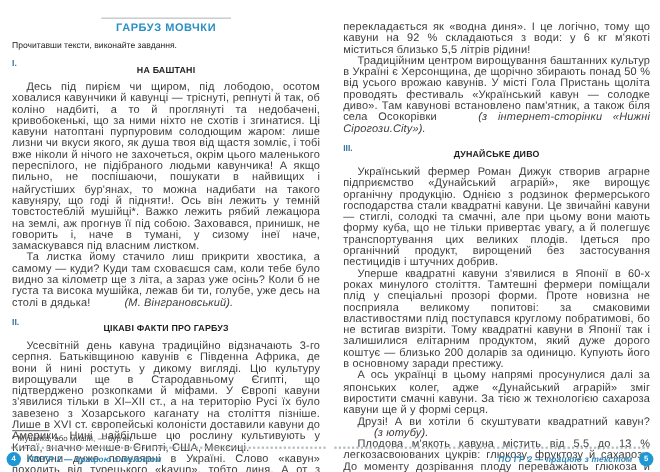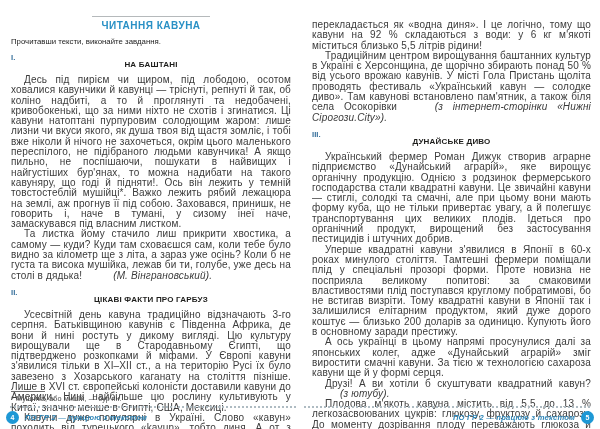--- a/index.html
+++ b/index.html
@@ -34,21 +34,21 @@
   .footer-right{justify-content:flex-end;}
   .page-badge{width:13px;height:13px;border-radius:50%;background:#1e98d5;color:#fff;
     font-size:7px;font-weight:bold;display:flex;align-items:center;justify-content:center;flex:0 0 13px;}
   .footer-label{font-style:italic;font-weight:bold;font-size:7.6px;color:#2e86b8;letter-spacing:0.2px;}
 </style>
 </head>
 <body>
 
 <div class="page page-left">
   <div class="header-rule"></div>
-  <div class="main-title">ЧИТАННЯ КАВУНА</div>
+  <div class="main-title">ГАРБУЗ МОВЧКИ</div>
   <div class="instruction">Прочитавши тексти, виконайте завдання.</div>
 
   <div class="sec-head">
     <span class="numeral">I.</span>
     <span class="sec-title">НА БАШТАНІ</span>
   </div>
   <p class="para indent"><span>Десь під пирієм чи щиром, під лободою, осотом ховалися кавунчики й кавунці — тріснуті, репнуті й так, об коліно надбиті, а то й проглянуті та недобачені, кривобокенькі, що за ними ніхто не схотів і згинатися. Ці кавуни натоптані пурпуровим солодющим жаром: лише лизни чи вкуси якого, як душа твоя від щастя зомліє, і тобі вже ніколи й нічого не захочеться, окрім цього маленького переспілого, не підібраного людьми кавунчика! А якщо пильно, не поспішаючи, пошукати в найвищих і найгустіших бур'янах, то можна надибати на такого кавуняру, що годі й підняти!. Ось він лежить у темній товстостеблій мушійці*. Важко лежить рябий лежацюра на землі, аж прогнув її під собою. Заховався, принишк, не говорить і, наче в тумані, у сизому інеї наче, замаскувався під власним листком.</span></p>
   <p class="para indent"><span>Та листка йому стачило лиш прикрити хвостика, а самому — куди? Куди там сховаєшся сам, коли тебе було видно за кілометр ще з літа, а зараз уже осінь? Коли б не густа та висока мушійка, лежав би ти, голубе, уже десь на столі в дядька!</span> <i class="attrib">(М. Вінграновський).</i></p>
 
   <div class="sec-head">

